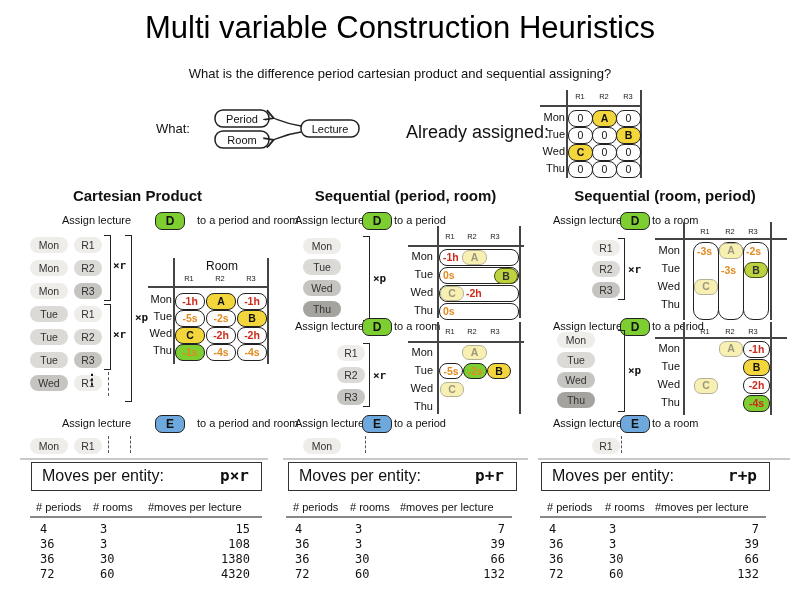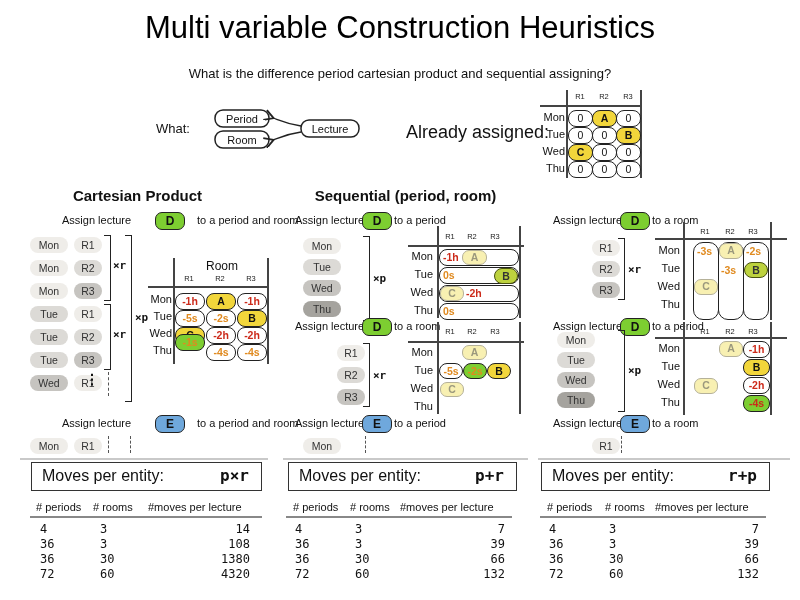--- a/index.html
+++ b/index.html
@@ -150,21 +150,21 @@
     <div class="rlab" style="left:0;top:86px;width:24px">Thu</div>
     <div class="cell tred" style="left:27px;top:35px;width:28px;height:15px;line-height:15px">-1h</div>
     <div class="cell gold" style="left:58px;top:35px;width:28px;height:15px;line-height:15px">A</div>
     <div class="cell tred" style="left:89px;top:35px;width:28px;height:15px;line-height:15px">-1h</div>
     <div class="cell torg" style="left:27px;top:52px;width:28px;height:15px;line-height:15px">-5s</div>
     <div class="cell torg" style="left:58px;top:52px;width:28px;height:15px;line-height:15px">-2s</div>
     <div class="cell gold" style="left:89px;top:52px;width:28px;height:15px;line-height:15px">B</div>
     <div class="cell gold" style="left:27px;top:69px;width:28px;height:15px;line-height:15px">C</div>
     <div class="cell tred" style="left:58px;top:69px;width:28px;height:15px;line-height:15px">-2h</div>
     <div class="cell tred" style="left:89px;top:69px;width:28px;height:15px;line-height:15px">-2h</div>
-    <div class="cell greenbg torg" style="left:27px;top:76px;width:28px;height:15px;line-height:15px">-1s</div>
+    <div class="cell greenbg torg" style="left:27px;top:86px;width:28px;height:15px;line-height:15px">-1s</div>
     <div class="cell torg" style="left:58px;top:86px;width:28px;height:15px;line-height:15px">-4s</div>
     <div class="cell torg" style="left:89px;top:86px;width:28px;height:15px;line-height:15px">-4s</div>
   </div>
 
   <span class="atext" style="left:62px;top:232px">Assign lecture</span>
   <span class="lec lecb" style="left:155px;top:230px">E</span>
   <span class="atext" style="left:197px;top:232px">to a period and room</span>
 
   <span class="pill sh0" style="left:30px;top:253px;width:38px">Mon</span>
   <span class="pill sh0" style="left:74px;top:253px;width:28px">R1</span>
@@ -175,21 +175,21 @@
   <div class="movesbox" style="left:31px;top:277px;width:229px">
     <span class="moveslabel">Moves per entity:</span>
     <span class="movesformula">p×r</span>
   </div>
   <div class="sthead" style="left:36px;top:316px"># periods</div>
   <div class="sthead" style="left:93px;top:316px"># rooms</div>
   <div class="sthead" style="left:148px;top:316px">#moves per lecture</div>
   <div class="stline" style="left:30px;top:331px;width:232px"></div>
   <div class="stnum" style="left:40px;top:337px">4</div>
   <div class="stnum" style="left:100px;top:337px">3</div>
-  <div class="stnum stnum-r" style="left:150px;top:337px">14</div>
+  <div class="stnum stnum-r" style="left:150px;top:337px">15</div>
   <div class="stnum" style="left:40px;top:352px">36</div>
   <div class="stnum" style="left:100px;top:352px">3</div>
   <div class="stnum stnum-r" style="left:150px;top:352px">108</div>
   <div class="stnum" style="left:40px;top:367px">36</div>
   <div class="stnum" style="left:100px;top:367px">30</div>
   <div class="stnum stnum-r" style="left:150px;top:367px">1380</div>
   <div class="stnum" style="left:40px;top:382px">72</div>
   <div class="stnum" style="left:100px;top:382px">60</div>
   <div class="stnum stnum-r" style="left:150px;top:382px">4320</div>
 </div>
@@ -283,20 +283,21 @@
   <div class="stnum stnum-r" style="left:127px;top:352px">39</div>
   <div class="stnum" style="left:17px;top:367px">36</div>
   <div class="stnum" style="left:77px;top:367px">30</div>
   <div class="stnum stnum-r" style="left:127px;top:367px">66</div>
   <div class="stnum" style="left:17px;top:382px">72</div>
   <div class="stnum" style="left:77px;top:382px">60</div>
   <div class="stnum stnum-r" style="left:127px;top:382px">132</div>
 </div>
 
 <div id="col3" class="col" style="left:535px;width:260px;height:415px">
+  <div class="coltitle" style="width:260px">Sequential (room, period)</div>
 
   <span class="atext" style="left:18px;top:29px">Assign lecture</span>
   <span class="lec lecg" style="left:85px;top:27px">D</span>
   <span class="atext" style="left:117px;top:29px">to a room</span>
 
   <span class="pill sh0" style="left:57px;top:55px;width:28px">R1</span>
   <span class="pill sh1" style="left:57px;top:76px;width:28px">R2</span>
   <span class="pill sh2" style="left:57px;top:97px;width:28px">R3</span>
   <div class="bracket" style="left:83px;top:53px;height:60px"></div>
   <div class="xlab" style="left:93px;top:78px">×r</div>

